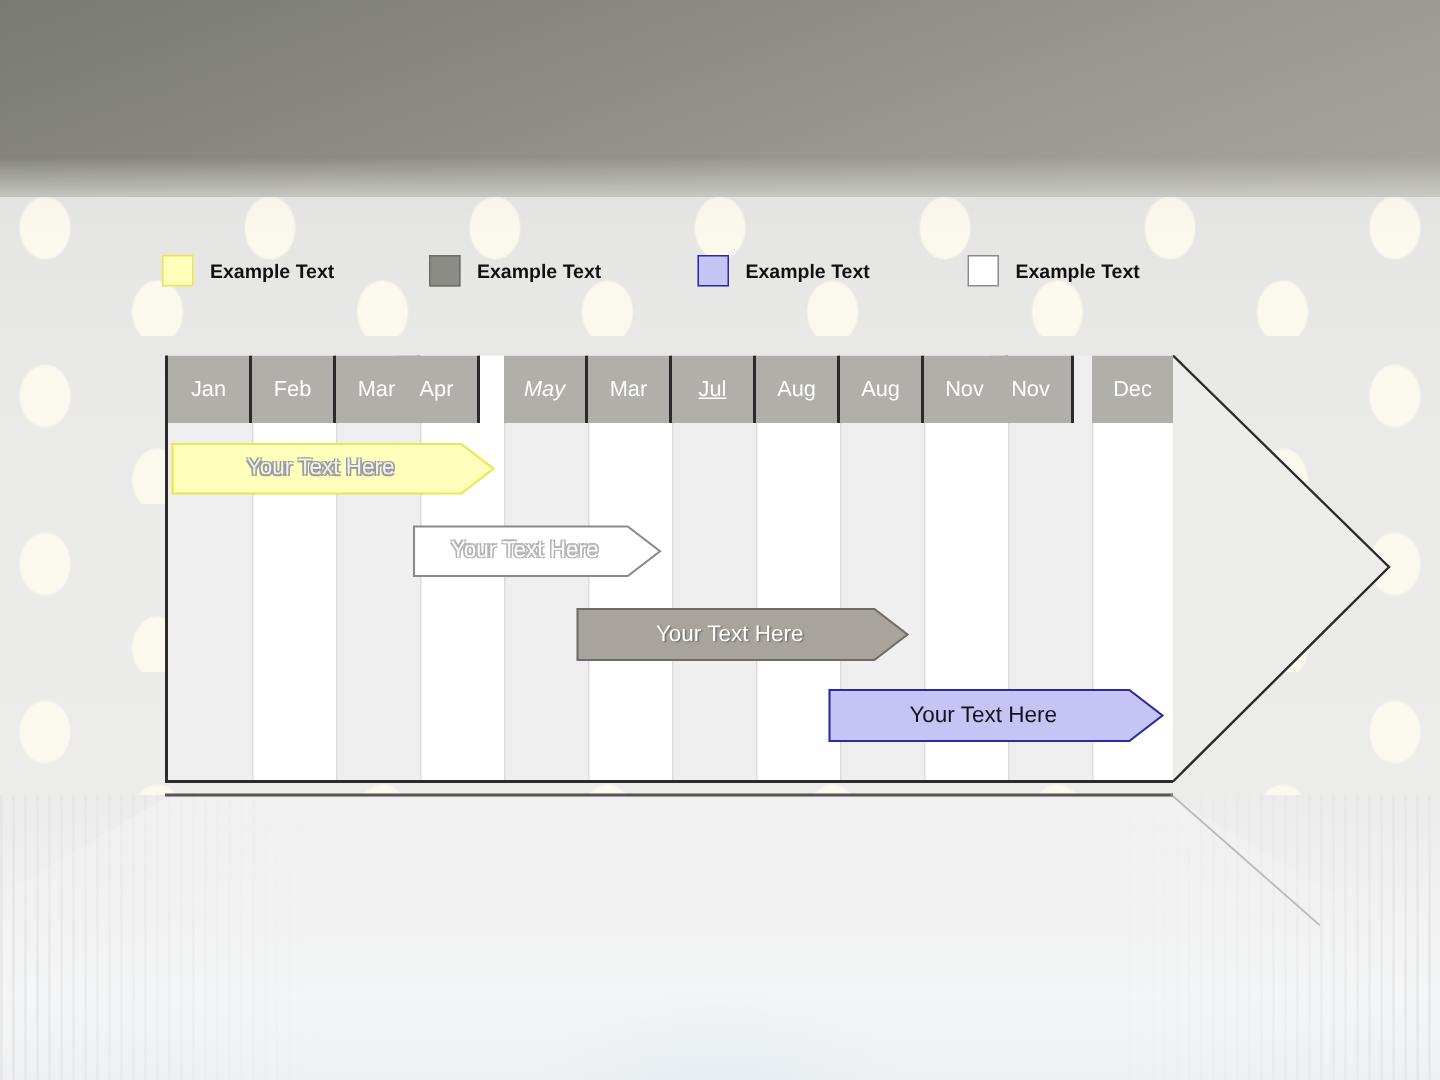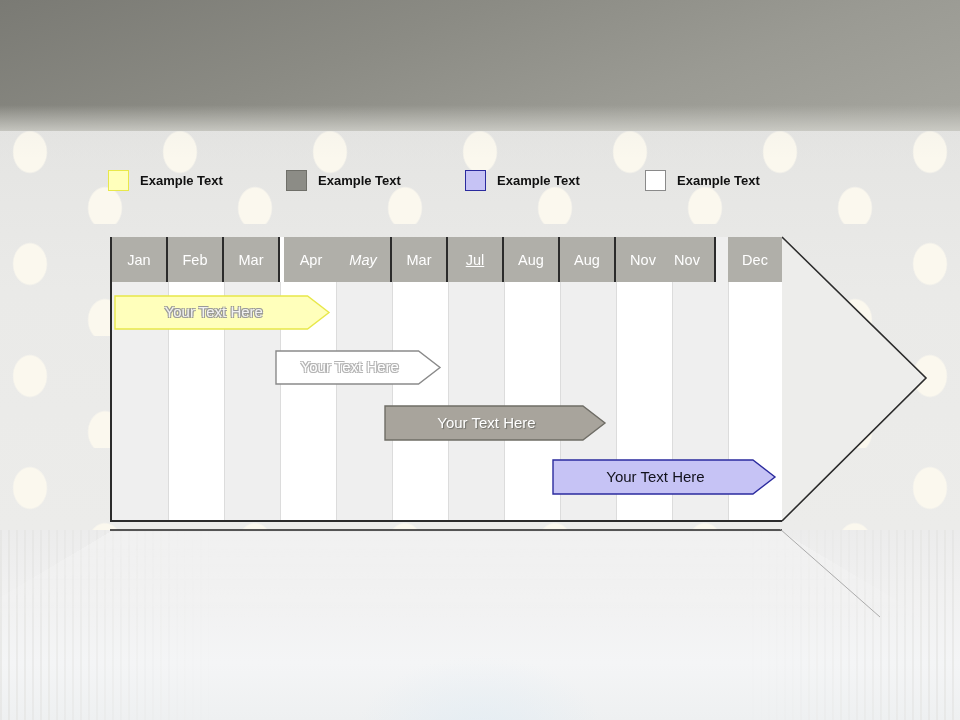--- a/index.html
+++ b/index.html
@@ -168,21 +168,21 @@
         <div class="sep"></div>
       </div>
       <div class="month-head" style="left: 56px;">Feb</div>
       <div class="col odd" style="left: 112px;">
         <div class="sep"></div>
       </div>
       <div class="month-head" style="left: 112px;">Mar</div>
       <div class="col even" style="left: 168px;">
         <div class="sep"></div>
       </div>
-      <div class="month-head" style="left: 172px;">Apr</div>
+      <div class="month-head" style="left: 152px;">Apr</div>
       <div class="col odd" style="left: 224px;">
         <div class="sep"></div>
       </div>
       <div class="month-head" style="left: 224px; font-style: italic;">May</div>
       <div class="col even" style="left: 280px;">
         <div class="sep"></div>
       </div>
       <div class="month-head" style="left: 280px;">Mar</div>
       <div class="col odd" style="left: 336px;">
         <div class="sep"></div>

